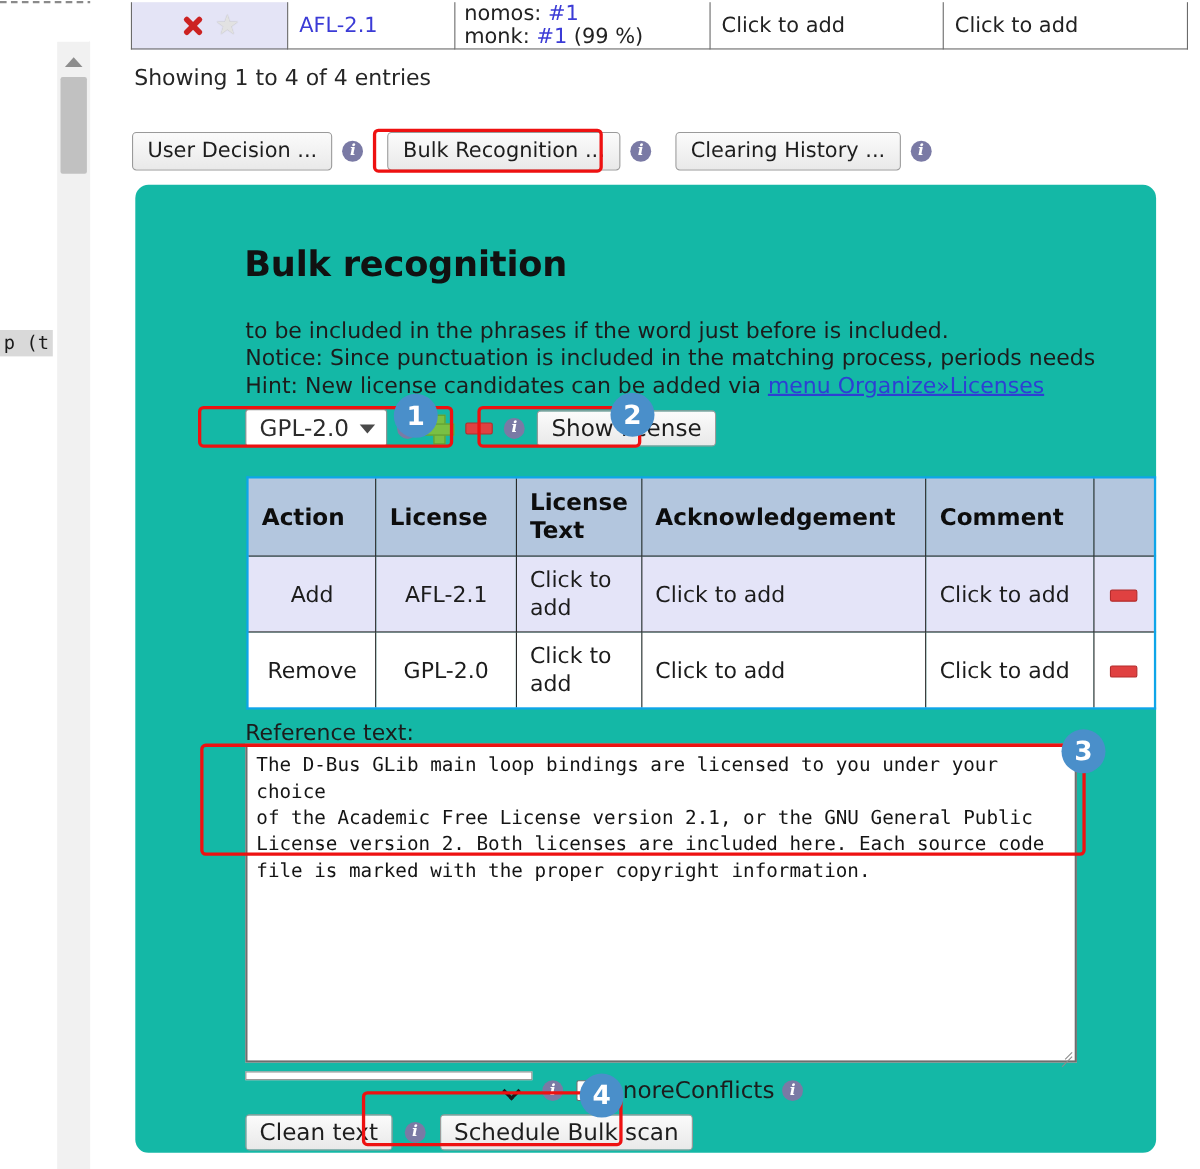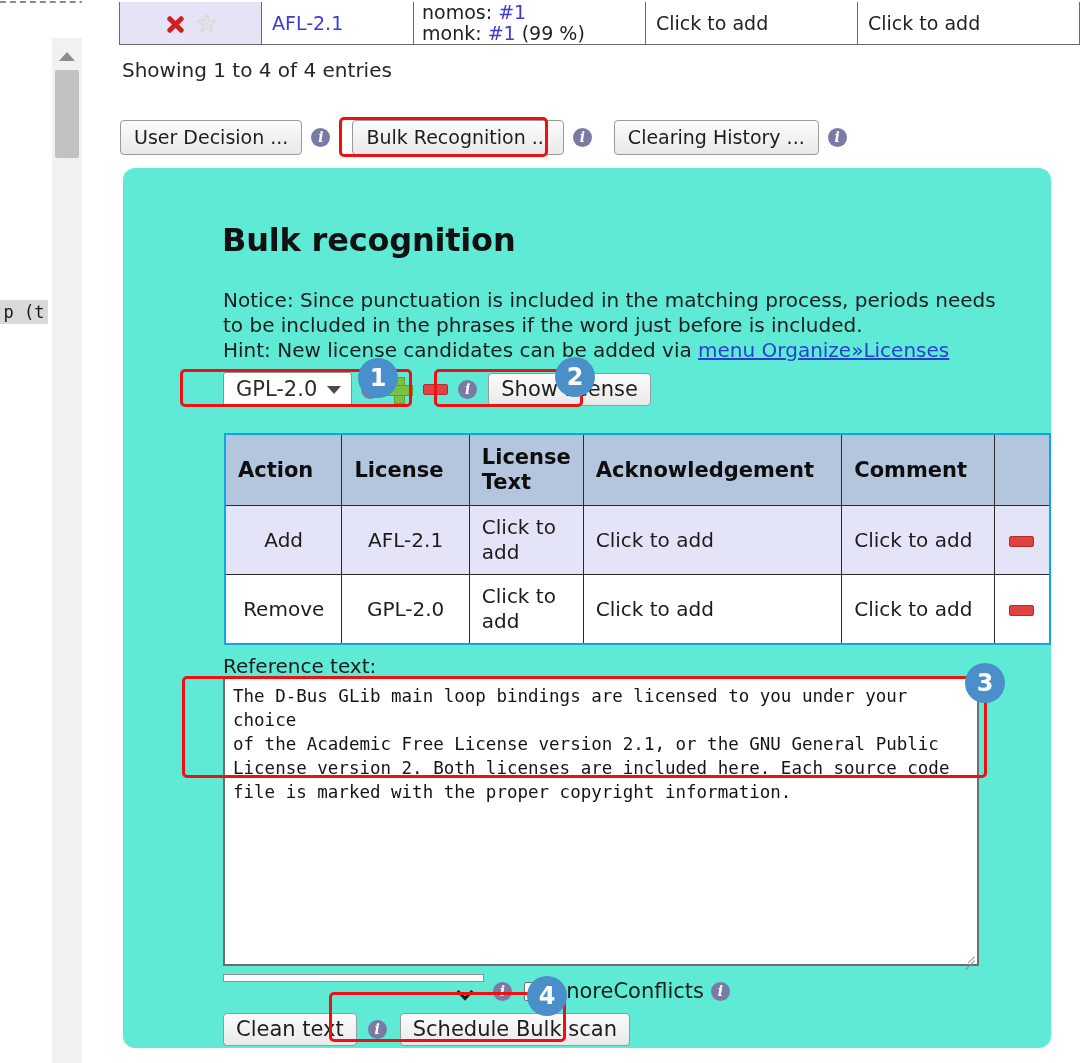--- a/index.html
+++ b/index.html
@@ -182,21 +182,21 @@
     flex: none;
   }
   .gap-sm { width: 9px; flex: none; }
   .gap-md { width: 22px; flex: none; }
 
   
   .panel {
     position: absolute;
     left: 41px; top: 168px;
     width: 928px; height: 880px;
-    background: #5eead4;
+    background: #14b8a6;
     border-radius: 12px;
   }
   .panel-title {
     position: absolute;
     left: 99px; top: 53px;
     font-size: 32px;
     font-weight: bold;
     color: #111111;
     letter-spacing: -0.2px;
   }
@@ -471,22 +471,22 @@
       <button class="btn">Clearing History ...</button>
       <span class="gap-sm"></span>
       <span class="info-icon">i</span>
     </div>
 
     <div class="panel">
 
       <div class="panel-title">Bulk recognition</div>
 
       <div class="notice">
+        <div>to be included in the phrases if the word just before is included.</div>
         <div>Notice: Since punctuation is included in the matching process, periods needs</div>
-        <div>to be included in the phrases if the word just before is included.</div>
         <div><span>Hint: New license candidates can be added via </span><a class="hint-link" href="#">menu Organize»Licenses</a></div>
       </div>
 
       <div class="lic-row">
         <div class="select-box">
           <span>GPL-2.0</span>
           <span class="caret"></span>
         </div>
         <span class="gap-sm"></span>
         <span class="info-icon">i</span>

